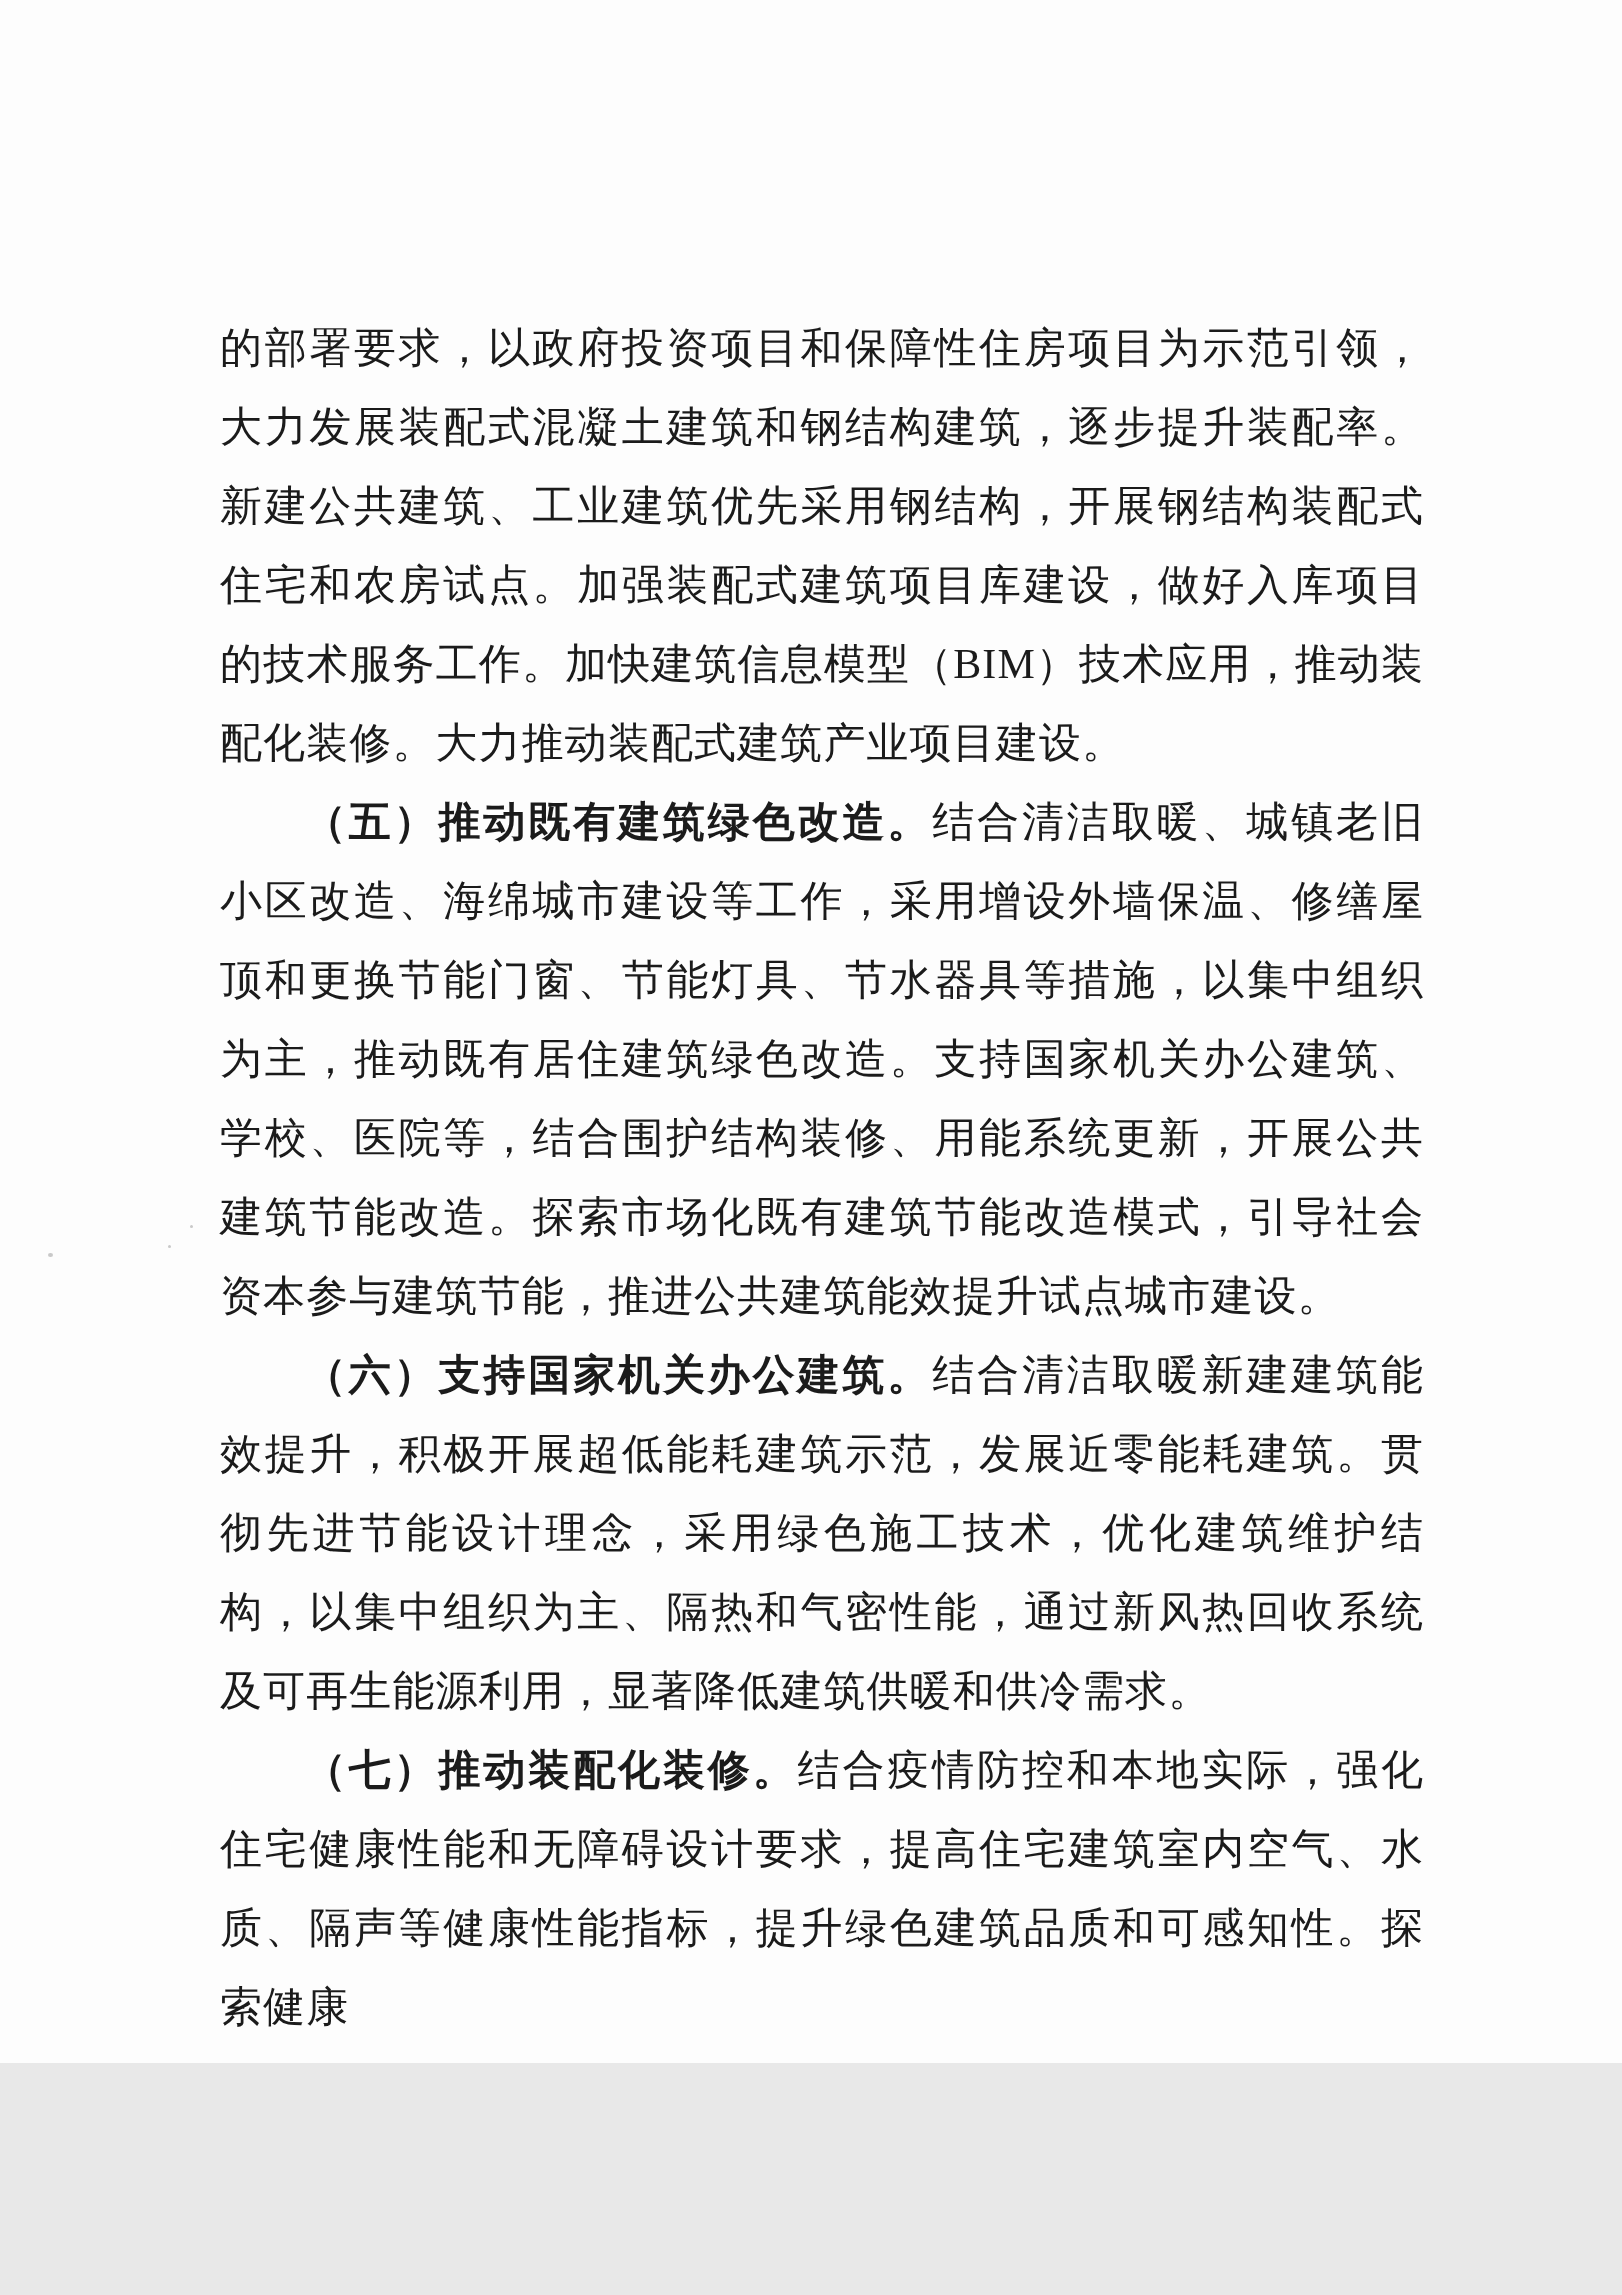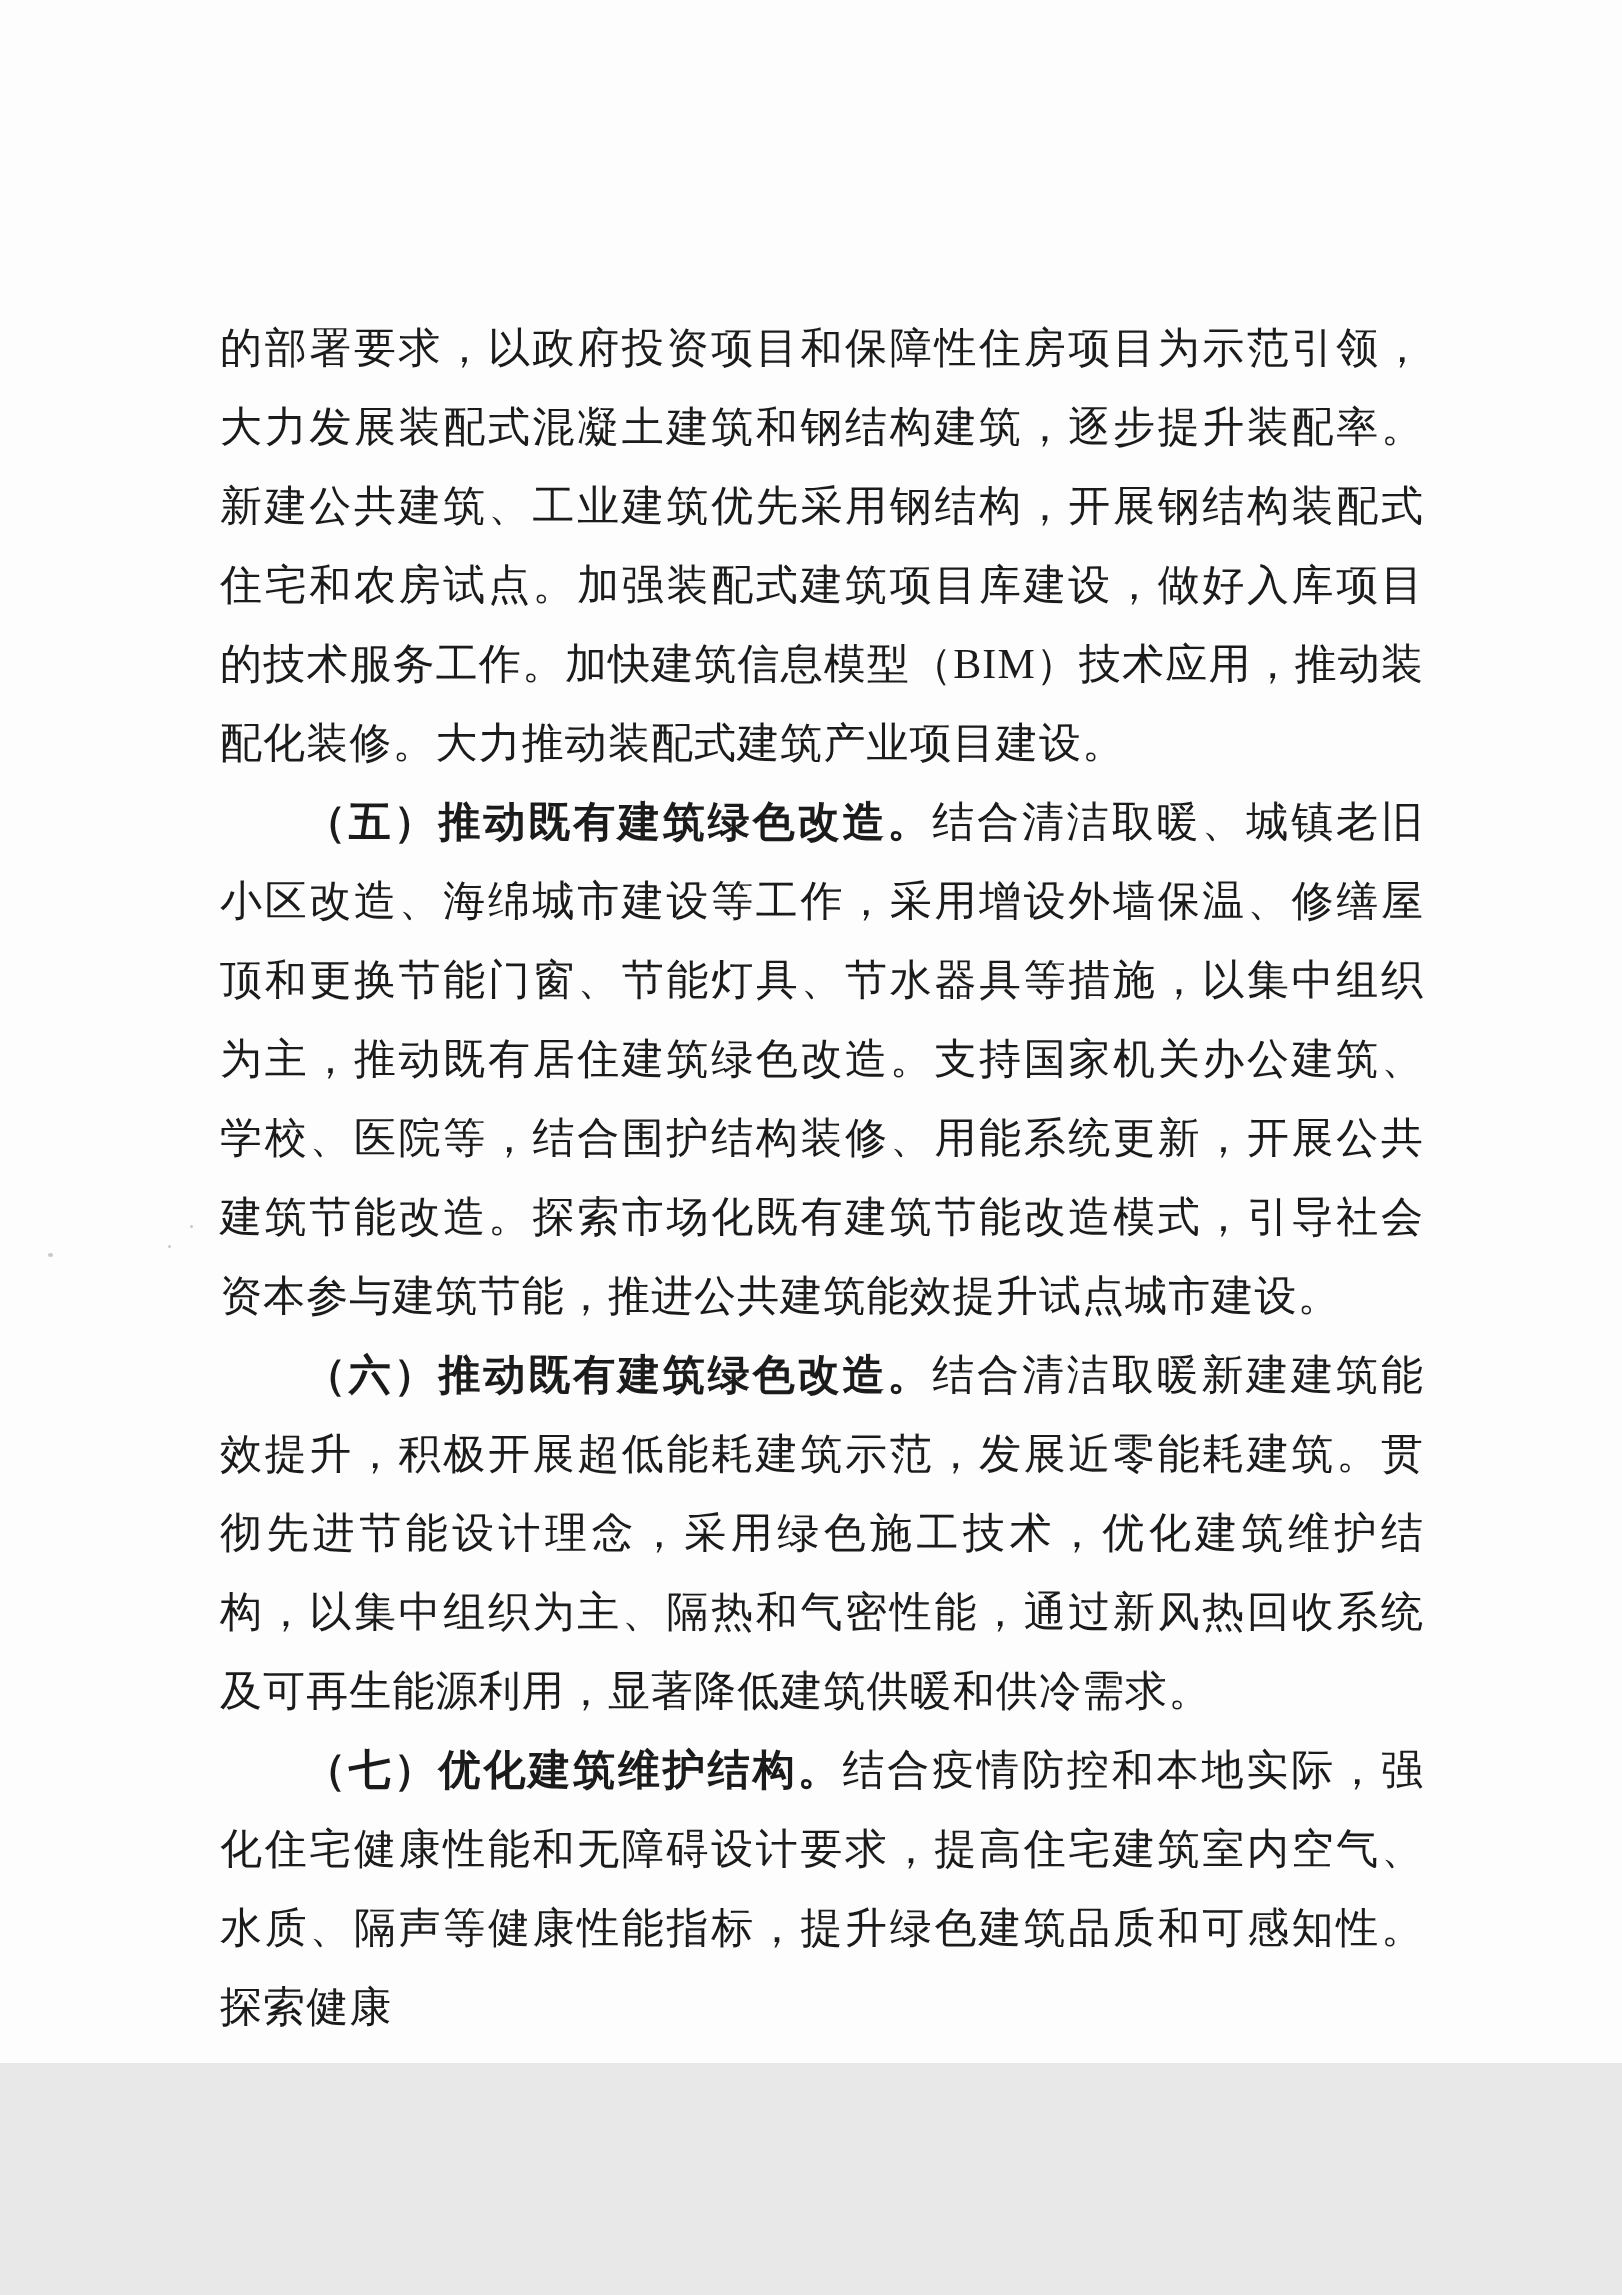--- a/index.html
+++ b/index.html
@@ -53,23 +53,23 @@
 <body>
 
 <div class="page">
 
   <div class="content">
 
     <p class="para continuation"><span>的部署要求，以政府投资项目和保障性住房项目为示范引领，大力发展装配式混凝土建筑和钢结构建筑，逐步提升装配率。新建公共建筑、工业建筑优先采用钢结构，开展钢结构装配式住宅和农房试点。加强装配式建筑项目库建设，做好入库项目的技术服务工作。加快建筑信息模型（BIM）技术应用，推动装配化装修。大力推动装配式建筑产业项目建设。</span></p>
 
     <p class="para"><b class="lead">（五）推动既有建筑绿色改造。</b><span>结合清洁取暖、城镇老旧小区改造、海绵城市建设等工作，采用增设外墙保温、修缮屋顶和更换节能门窗、节能灯具、节水器具等措施，以集中组织为主，推动既有居住建筑绿色改造。支持国家机关办公建筑、学校、医院等，结合围护结构装修、用能系统更新，开展公共建筑节能改造。探索市场化既有建筑节能改造模式，引导社会资本参与建筑节能，推进公共建筑能效提升试点城市建设。</span></p>
 
-    <p class="para"><b class="lead">（六）推动既有建筑绿色改造。</b><span>结合清洁取暖新建建筑能效提升，积极开展超低能耗建筑示范，发展近零能耗建筑。贯彻先进节能设计理念，采用绿色施工技术，优化建筑维护结构，以集中组织为主、隔热和气密性能，通过新风热回收系统及可再生能源利用，显著降低建筑供暖和供冷需求。</span></p>
+    <p class="para"><b class="lead">（六）支持国家机关办公建筑。</b><span>结合清洁取暖新建建筑能效提升，积极开展超低能耗建筑示范，发展近零能耗建筑。贯彻先进节能设计理念，采用绿色施工技术，优化建筑维护结构，以集中组织为主、隔热和气密性能，通过新风热回收系统及可再生能源利用，显著降低建筑供暖和供冷需求。</span></p>
 
-    <p class="para"><b class="lead">（七）优化建筑维护结构。</b><span>结合疫情防控和本地实际，强化住宅健康性能和无障碍设计要求，提高住宅建筑室内空气、水质、隔声等健康性能指标，提升绿色建筑品质和可感知性。探索健康</span></p>
+    <p class="para"><b class="lead">（七）推动装配化装修。</b><span>结合疫情防控和本地实际，强化住宅健康性能和无障碍设计要求，提高住宅建筑室内空气、水质、隔声等健康性能指标，提升绿色建筑品质和可感知性。探索健康</span></p>
 
   </div>
 
   <div class="page-number">– 5 –</div>
 
   <div class="speck s1"></div>
   <div class="speck s2"></div>
   <div class="speck s3"></div>
 
 </div>

